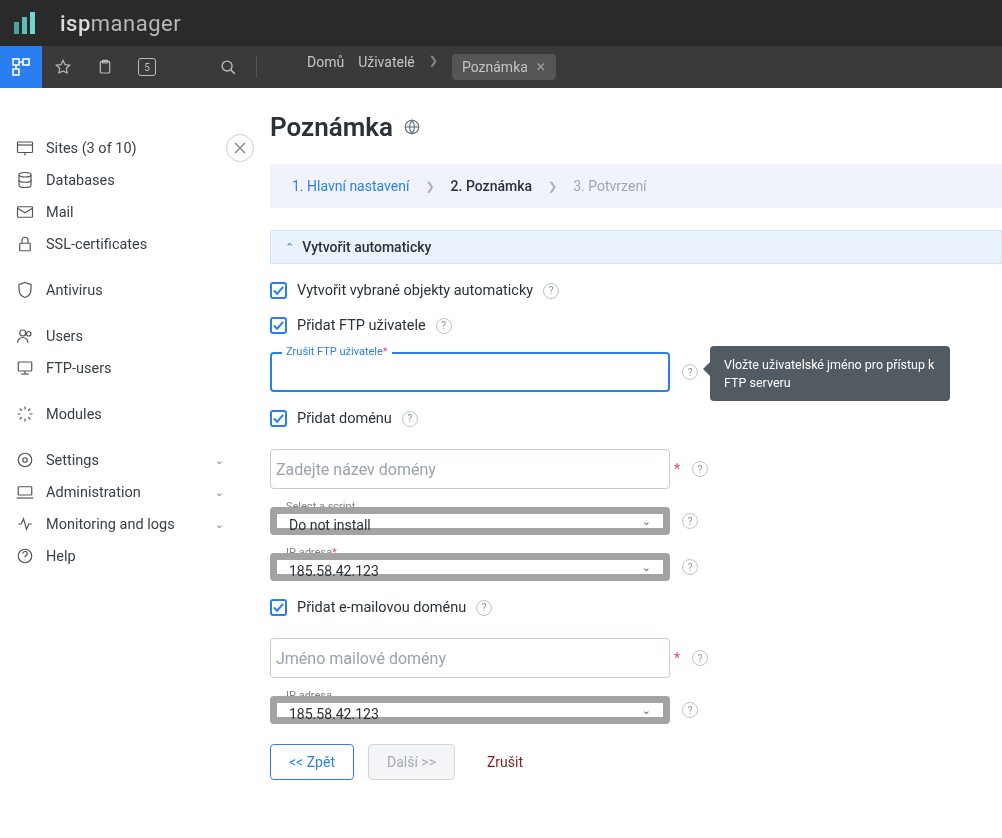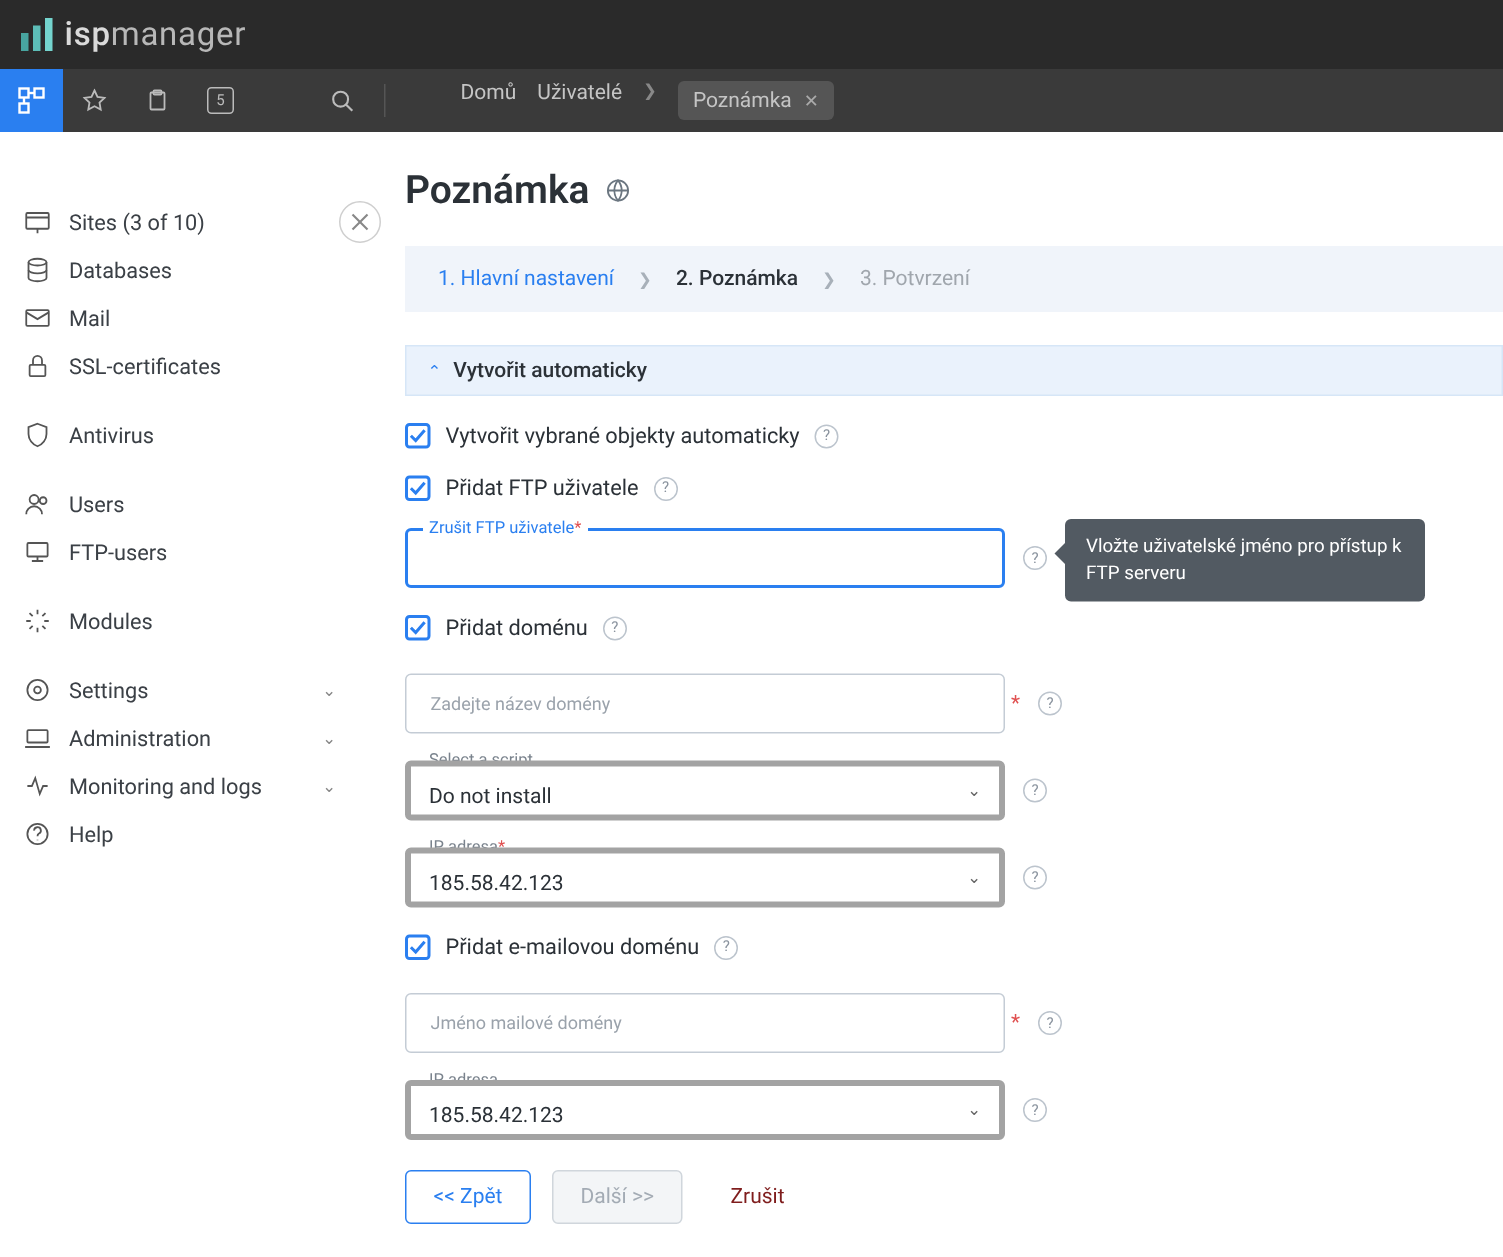--- a/index.html
+++ b/index.html
@@ -1,19 +1,19 @@
 <!DOCTYPE html>
 <html><head>
 <meta charset="utf-8">
 <style>
 * { margin: 0; padding: 0; box-sizing: border-box; font-family: -apple-system, BlinkMacSystemFont, "Segoe UI", Roboto, sans-serif; }
 body { width: 1002px; height: 838px; overflow: hidden; background: #fff; color: #333; }
 
 .topbar { height: 46px; background: #2a2a2a; display: flex; align-items: center; padding: 0 14px; }
-.logo { display: flex; align-items: center; gap: 2px; }
+.logo { display: flex; align-items: center; gap: 19px; }
 .logo-bars { display: flex; gap: 3px; align-items: flex-end; }
 .logo-bar { width: 5px; background: #5aa; }
 .logo-text { color: #b8b8b8; font-size: 22px; font-weight: 400; letter-spacing: 0.5px; margin-left: 6px; }
 .logo-text b { color: #dadada; font-weight: 500; }
 
 .toolbar { height: 42px; background: #3a3a3a; display: flex; align-items: center; padding: 0 0; }
 .toolbar-left { display: flex; align-items: center; }
 .tool-btn { width: 42px; height: 42px; display: flex; align-items: center; justify-content: center; color: #bbb; cursor: pointer; }
 .tool-btn.active { background: #2a7ff0; color: #fff; }
 .tool-badge { width: 42px; height: 42px; display:flex; align-items:center; justify-content:center; color:#bbb; }
@@ -52,24 +52,24 @@
 .check-row { display:flex; align-items:center; gap:10px; margin-bottom: 18px; font-size:14.5px; color:#2b3137; }
 .checkbox { width:17px; height:17px; border:2px solid #2a7ff0; border-radius:3px; display:flex; align-items:center; justify-content:center; color:#2a7ff0; cursor:pointer; flex-shrink:0; }
 .checkbox svg { width:11px; height:11px; }
 .help-icon { width:16px; height:16px; border:1px solid #bcc4cd; border-radius:50%; display:flex; align-items:center; justify-content:center; font-size:10px; color:#8a939e; cursor:pointer; flex-shrink:0; }
 
 .field-row { display:flex; align-items:center; gap:12px; margin-bottom: 18px; }
 .field-wrap { position:relative; width: 400px; }
 .field-label-float { position:absolute; top:-7px; left:12px; background:#fff; padding:0 4px; font-size:11px; color:#7a838d; }
 .field-label-float .req { color:#e05050; }
 .field-label-float.active { color:#2a7ff0; }
-.text-input { width:100%; height:40px; border:1px solid #c4ccd5; border-radius:4px; padding: 0 16px; font-size:12px; color:#2b3137; outline:none; }
+.text-input { width:100%; height:40px; border:1px solid #c4ccd5; border-radius:4px; padding: 0 5px; font-size:16px; color:#2b3137; outline:none; }
 .text-input.active { border:2px solid #2a7ff0; }
 .text-input::placeholder { color:#9aa2ab; }
-.select-input { width:100%; height:40px; border:4px solid #a3a3a3; border-radius:4px; padding: 8px 32px 0 12px; font-size:14px; color:#2b3137; background:#fff; cursor:pointer; position:relative; display:flex; align-items:center; }
+.select-input { width:100%; height:28px; border:7px solid #a3a3a3; border-radius:4px; padding: 8px 32px 0 12px; font-size:14px; color:#2b3137; background:#fff; cursor:pointer; position:relative; display:flex; align-items:center; }
 .select-chev { position:absolute; right:12px; top:50%; transform:translateY(-50%); color:#666; font-size:11px; }
 
 .tooltip { position:absolute; background:#525a62; color:#fff; font-size:12.5px; padding:10px 14px; border-radius:4px; width:240px; line-height:1.4; }
 .tooltip::before { content:''; position:absolute; left:-7px; top:16px; border:7px solid transparent; border-right-color:#525a62; border-left:none; }
 
 .button-row { display:flex; align-items:center; gap:14px; margin-top: 20px; }
 .btn { height:36px; padding: 0 18px; border-radius:4px; font-size:14px; cursor:pointer; display:flex; align-items:center; }
 .btn-outline { border:1.5px solid #2a7ff0; color:#2a7ff0; background:#fff; }
 .btn-disabled { border:1px solid #d0d6dc; background:#f3f5f7; color:#a3abb4; cursor:not-allowed; }
 .btn-link { border:none; background:none; color:#7f1d1d; }

